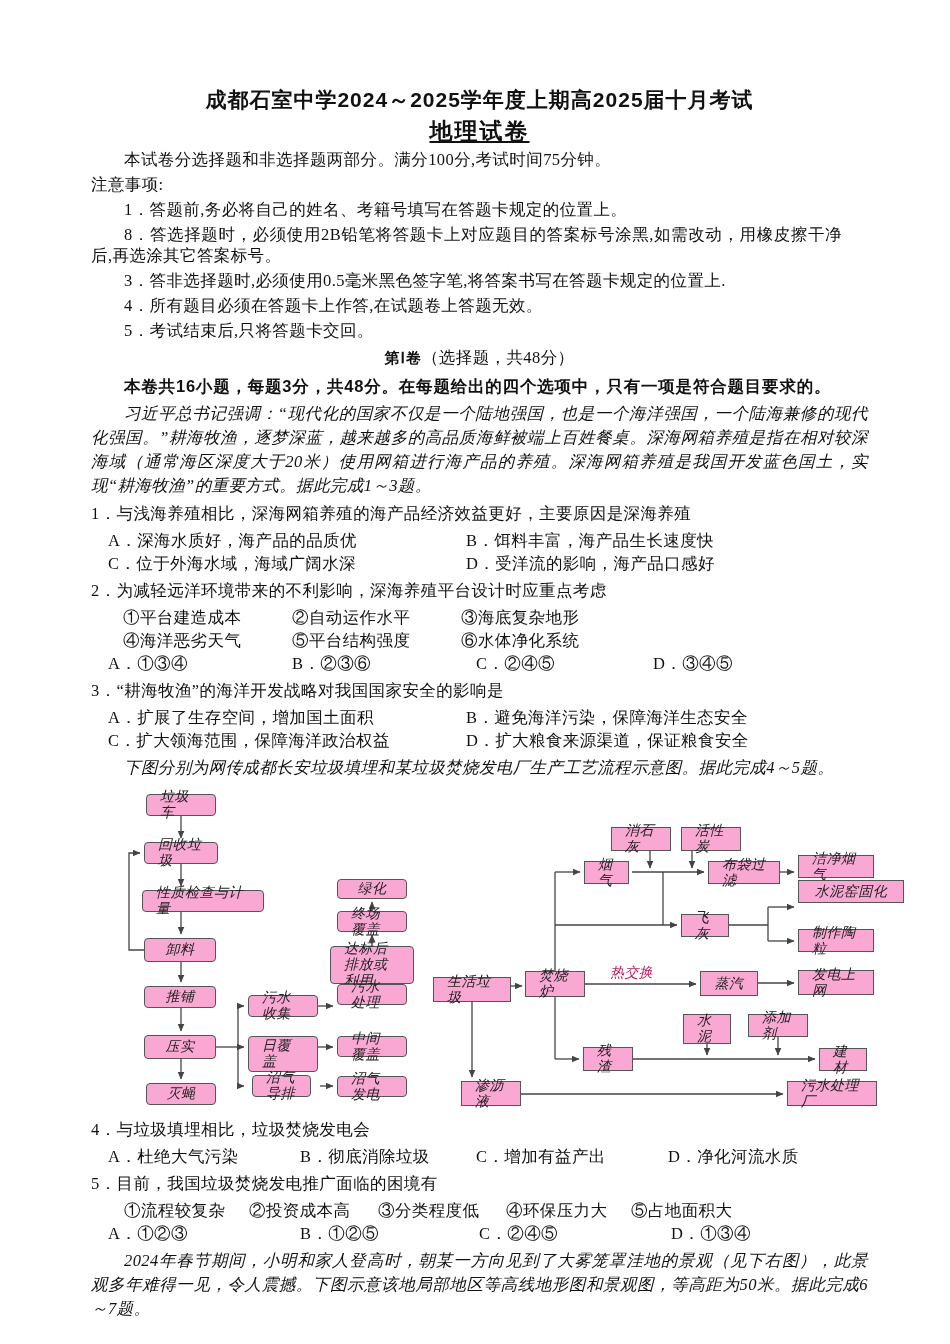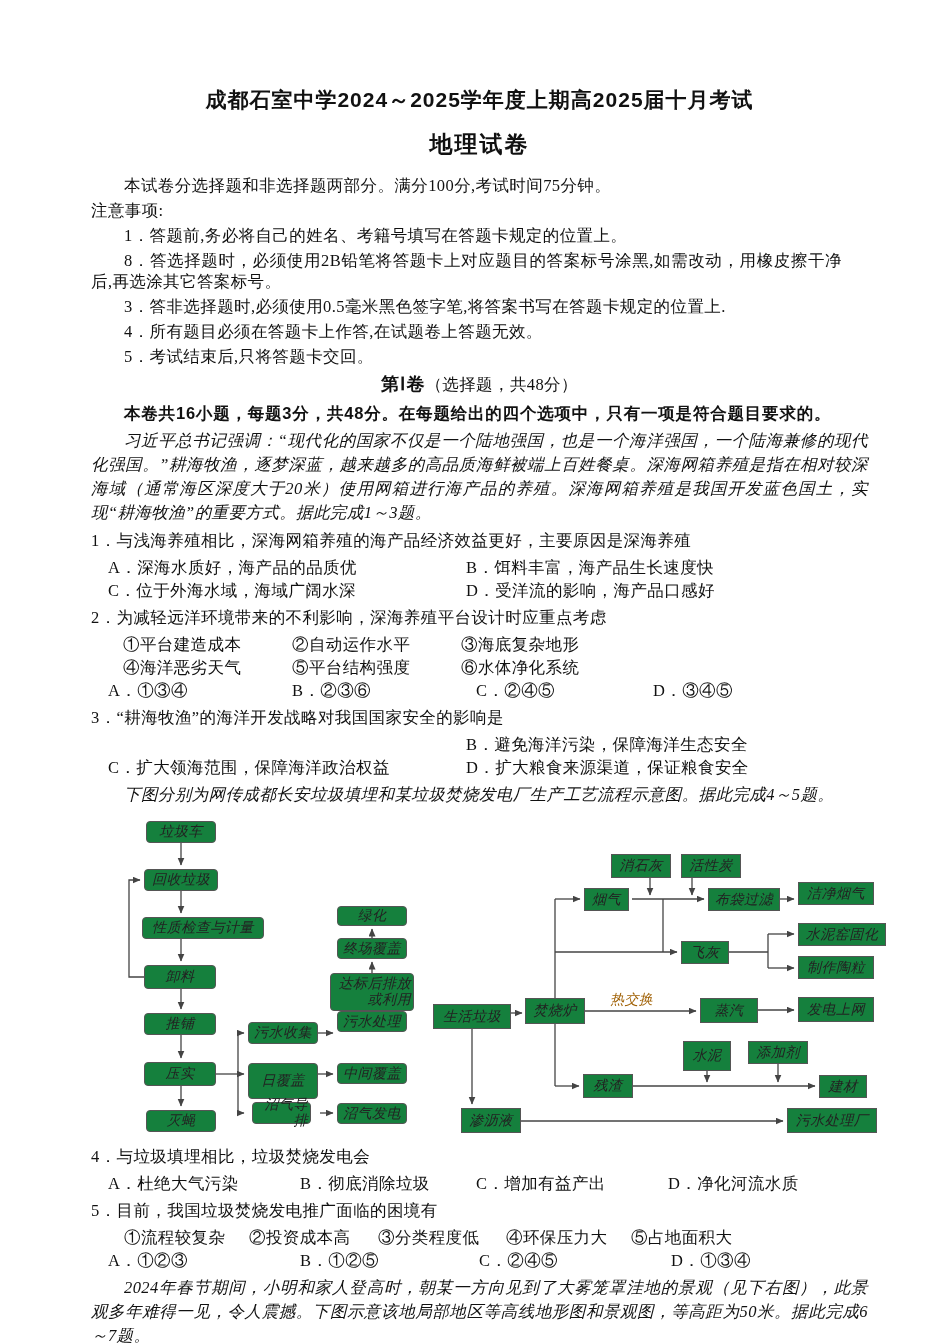--- a/index.html
+++ b/index.html
@@ -1,35 +1,35 @@
 <!DOCTYPE html>
 <html><head>
 <meta charset="utf-8">
 <style>
   html,body{margin:0;padding:0;background:#ffffff;}
   body{width:950px;height:1344px;color:#111;font-family:"Liberation Serif",serif;font-size:16.5px;letter-spacing:0.4px;}
   .page{position:relative;width:950px;height:1344px;box-sizing:border-box;padding:86px 78px 0 87px;overflow:hidden;background:#fff;}
   p{margin:4px;}
   .title{font-family:"Liberation Sans",sans-serif;font-weight:bold;font-size:21px;line-height:27px;text-align:center;margin:0;letter-spacing:1px;}
-  .subtitle{font-family:"Liberation Sans",sans-serif;font-weight:bold;font-size:23px;line-height:28px;text-align:center;margin:17px;letter-spacing:2px;}
+  .subtitle{font-family:"Liberation Sans",sans-serif;font-weight:bold;font-size:23px;line-height:28px;text-align:center;margin:4px;letter-spacing:2px;text-decoration:underline;}
   .body{line-height:21px;}
   .ind{text-indent:2em;}
   .wrap-tight{padding-right:26px;text-align:justify;}
   .volume{ text-align:center;line-height:26px;margin-top:2px;}
-  .volume .vol-bold{font-family:Liberation Sans, sans-serif;font-weight:bold;font-size:18px;letter-spacing:1px;}
+  .volume .vol-bold{font-family:Liberation Sans, sans-serif;font-weight:bold;font-size:15px;letter-spacing:1px;}
   .instruction{font-family:"Liberation Sans",sans-serif;font-weight:bold;font-size:16.5px;line-height:23px;letter-spacing:0.8px;}
   .passage{font-style:italic;line-height:24px;text-align:justify;}
   .qline{line-height:23px;}
   .row{position:relative;height:23px;line-height:23px;}
   .row span{position:absolute;top:0;white-space:nowrap;}
   .diagram{position:relative;width:770px;height:330px;margin-left:33px;}
   .diagram svg{position:absolute;left:0;top:0;}
-  .fbox{position:absolute;box-sizing:border-box;border:1.3px solid #555;background:#15803d;display:flex;align-items:center;justify-content:center;text-align:right;font-size:14px;font-style:italic;line-height:16px;letter-spacing:0.5px;color:#222;padding:0 2px;}
+  .fbox{position:absolute;box-sizing:border-box;border:1.3px solid #555;background:#f9a8d4;display:flex;align-items:center;justify-content:center;text-align:left;font-size:14px;font-style:italic;line-height:16px;letter-spacing:0.5px;color:#222;padding:0 13px;}
   .lbox{border-radius:4px;}
-  .flabel{position:absolute;font-size:14px;font-style:italic;color:#a16207;white-space:nowrap;}
+  .flabel{position:absolute;font-size:14px;font-style:italic;color:#be185d;white-space:nowrap;}
 </style>
 </head>
 <body>
 
 <div class="page">
 
   <h1 class="title">成都石室中学2024～2025学年度上期高2025届十月考试</h1>
   <h2 class="subtitle">地理试卷</h2>
 
   <p class="body ind">本试卷分选择题和非选择题两部分。满分100分,考试时间75分钟。</p>
@@ -68,20 +68,21 @@
   </div>
   <div class="row">
     <span style="left:21px">A．①③④</span>
     <span style="left:205px">B．②③⑥</span>
     <span style="left:389px">C．②④⑤</span>
     <span style="left:566px">D．③④⑤</span>
   </div>
 
   <p class="qline">3．“耕海牧渔”的海洋开发战略对我国国家安全的影响是</p>
   <div class="row">
+    <span style="left:21px">A．扩展了生存空间，增加国土面积</span>
     <span style="left:379px">B．避免海洋污染，保障海洋生态安全</span>
   </div>
   <div class="row">
     <span style="left:21px">C．扩大领海范围，保障海洋政治权益</span>
     <span style="left:379px">D．扩大粮食来源渠道，保证粮食安全</span>
   </div>
 
   <p class="passage ind">下图分别为网传成都长安垃圾填埋和某垃圾焚烧发电厂生产工艺流程示意图。据此完成4～5题。</p>
 
   <div class="diagram">
@@ -151,21 +152,21 @@
     <div class="fbox lbox" style="left:210px;top:162px;width:84px;height:38px">达标后排放或利用</div>
     <div class="fbox lbox" style="left:217px;top:200px;width:70px;height:21px">污水处理</div>
     <div class="fbox lbox" style="left:217px;top:252px;width:70px;height:21px">中间覆盖</div>
     <div class="fbox lbox" style="left:217px;top:292px;width:70px;height:21px">沼气发电</div>
 
     <div class="fbox" style="left:491px;top:43px;width:60px;height:24px">消石灰</div>
     <div class="fbox" style="left:561px;top:43px;width:60px;height:24px">活性炭</div>
     <div class="fbox" style="left:464px;top:77px;width:45px;height:23px">烟气</div>
     <div class="fbox" style="left:588px;top:77px;width:72px;height:23px">布袋过滤</div>
     <div class="fbox" style="left:678px;top:71px;width:76px;height:23px">洁净烟气</div>
-    <div class="fbox" style="left:678px;top:112px;width:88px;height:23px">水泥窑固化</div>
+    <div class="fbox" style="left:678px;top:96px;width:106px;height:23px">水泥窑固化</div>
     <div class="fbox" style="left:561px;top:130px;width:48px;height:23px">飞灰</div>
     <div class="fbox" style="left:678px;top:145px;width:76px;height:23px">制作陶粒</div>
     <div class="fbox" style="left:313px;top:193px;width:78px;height:25px">生活垃圾</div>
     <div class="fbox" style="left:405px;top:187px;width:60px;height:26px">焚烧炉</div>
     <div class="flabel" style="left:490px;top:180px">热交换</div>
     <div class="fbox" style="left:580px;top:187px;width:58px;height:25px">蒸汽</div>
     <div class="fbox" style="left:678px;top:186px;width:76px;height:25px">发电上网</div>
     <div class="fbox" style="left:563px;top:230px;width:48px;height:30px">水泥</div>
     <div class="fbox" style="left:628px;top:230px;width:60px;height:23px">添加剂</div>
     <div class="fbox" style="left:463px;top:263px;width:50px;height:24px">残渣</div>

